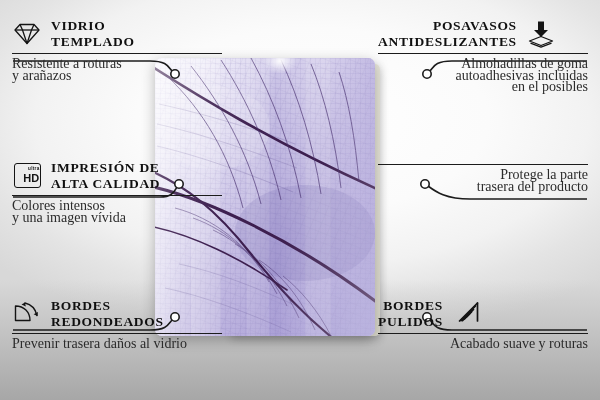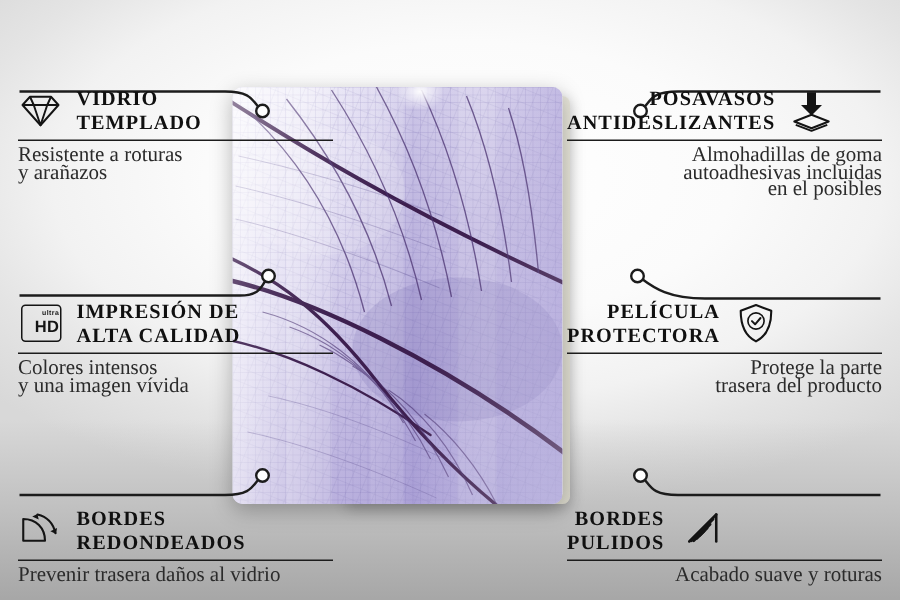--- a/index.html
+++ b/index.html
@@ -134,21 +134,20 @@
     z-index: 8;
     width: 210px;
   }
   .feature.left  { left: 12px; text-align: left; }
   .feature.right { right: 12px; text-align: right; }
 
   .f-head {
     display: flex;
     align-items: center;
     gap: 9px;
-    margin-top: 40px;
   }
   .feature.right .f-head {
     flex-direction: row-reverse;
     justify-content: flex-end;
   }
   .f-icon {
     flex: 0 0 auto;
     width: 30px;
     height: 30px;
     display: flex;
@@ -361,33 +360,20 @@
       </div>
       <div class="f-title">IMPRESIÓN DE
 ALTA CALIDAD</div>
     </div>
     <div class="f-rule"></div>
     <div class="f-sub">Colores intensos
 y una imagen vívida</div>
   </div>
 
   <div class="feature right" style="top:160px;">
-    <div class="f-head">
-      <div class="f-icon">
-        <svg width="24" height="27" viewBox="0 0 24 27">
-          <g fill="none" stroke="#141414" stroke-width="1.4" stroke-linejoin="round" stroke-linecap="round">
-            <path d="M12 1.4 L22.2 5.2 C 22.2 15, 19.4 22, 12 25.6 C 4.6 22, 1.8 15, 1.8 5.2 Z"></path>
-            <circle cx="12" cy="12" r="5.4" stroke-width="1.1"></circle>
-            <path d="M9.3 12.1 L11.4 14.2 L15 10" stroke-width="1.3"></path>
-          </g>
-        </svg>
-      </div>
-      <div class="f-title">PELÍCULA
-PROTECTORA</div>
-    </div>
     <div class="f-rule"></div>
     <div class="f-sub">Protege la parte
 trasera del producto</div>
   </div>
 
   <div class="feature left" style="top:298px;">
     <div class="f-head">
       <div class="f-icon">
         <svg width="28" height="26" viewBox="0 0 28 26">
           <g fill="none" stroke="#141414" stroke-width="1.4" stroke-linejoin="round" stroke-linecap="round">

